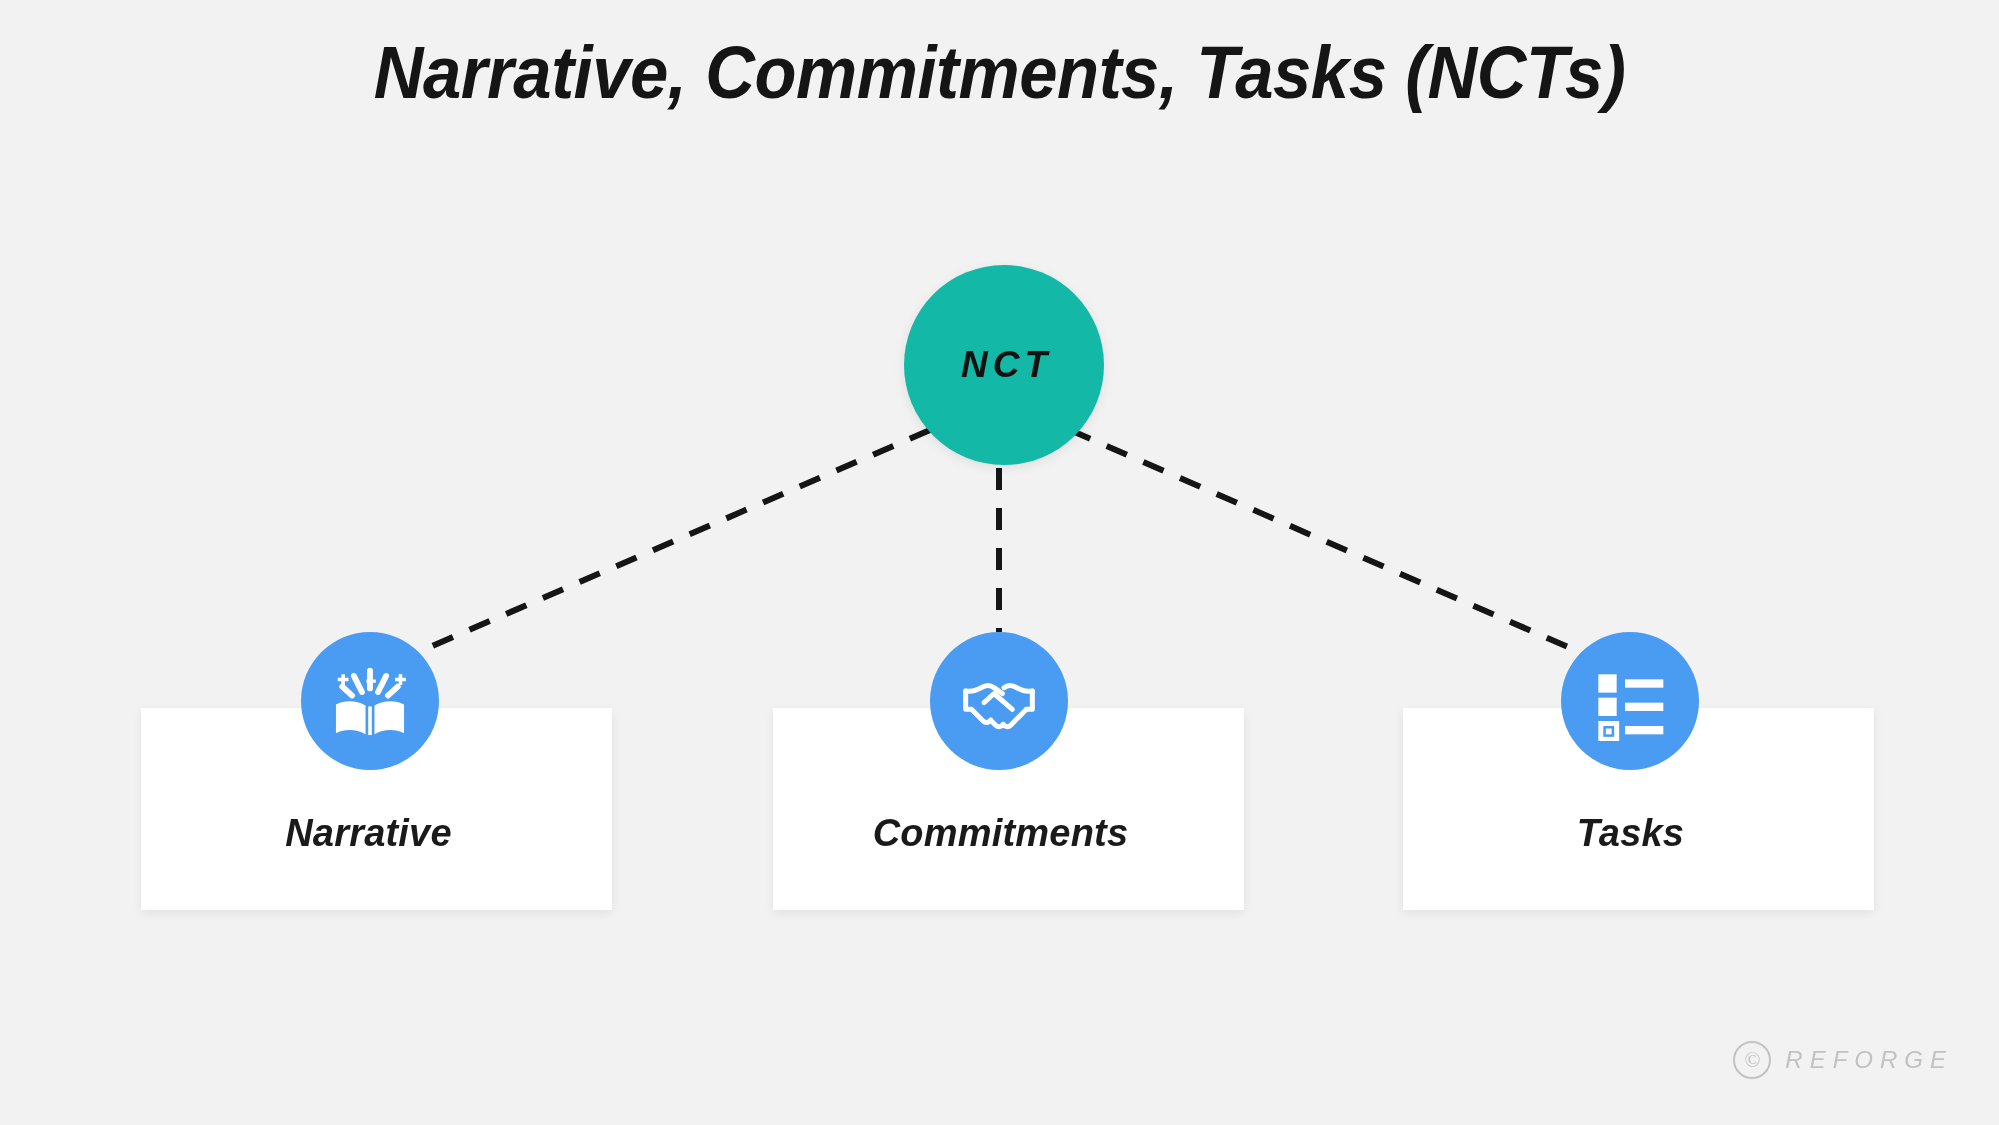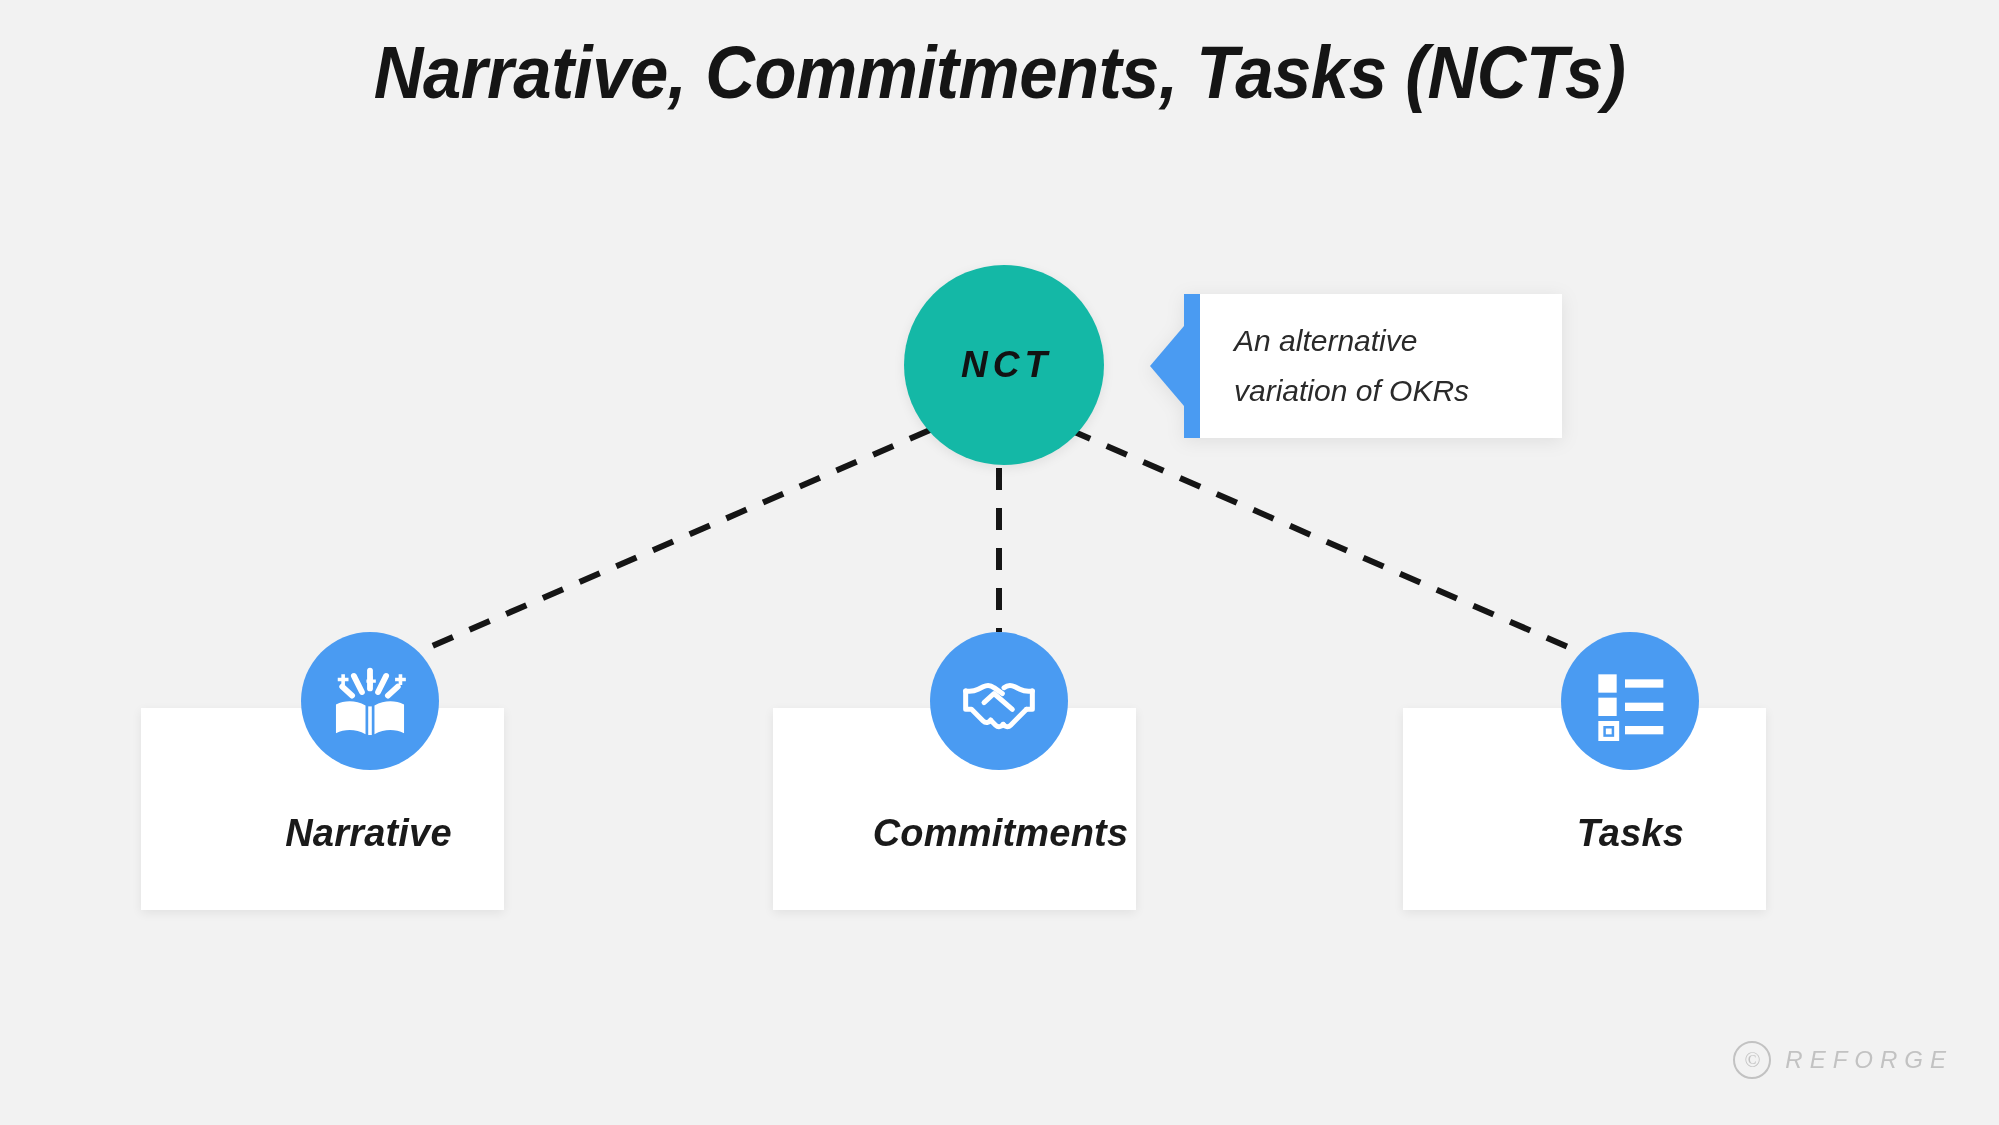--- a/index.html
+++ b/index.html
@@ -41,21 +41,21 @@
     top: 0;
     width: 1999px;
     height: 1125px;
   }
 
   
   .card {
     position: absolute;
     background: #ffffff;
     box-shadow: 0 3px 10px rgba(0,0,0,0.07);
-    width: 363px;
+    width: 471px;
     height: 202px;
     top: 708px;
   }
   .card-label {
     position: absolute;
     left: 0;
     width: 455px;
     top: 104px;
     text-align: center;
     font-family: "Liberation Sans", sans-serif;
@@ -257,27 +257,19 @@
         <rect x="13" y="75" width="19" height="19" fill="none" stroke="#ffffff" stroke-width="6"></rect>
         <rect x="19" y="81" width="7" height="7" fill="#ffffff"></rect>
       </svg>
     </span>
   </div>
 
   <div id="nct-circle">
     <span id="nct-label">NCT</span>
   </div>
 
-  <div id="callout">
-    <div id="callout-arrow"></div>
-    <div id="callout-bar"></div>
-    <div id="callout-body">
-      <div class="callout-line">An alternative</div>
-      <div class="callout-line">variation of OKRs</div>
-    </div>
-  </div>
 
   <div id="watermark">
     <div id="watermark-c">©</div>
     <div id="watermark-text">REFORGE</div>
   </div>
 
 </div>
 
 </body></html>

